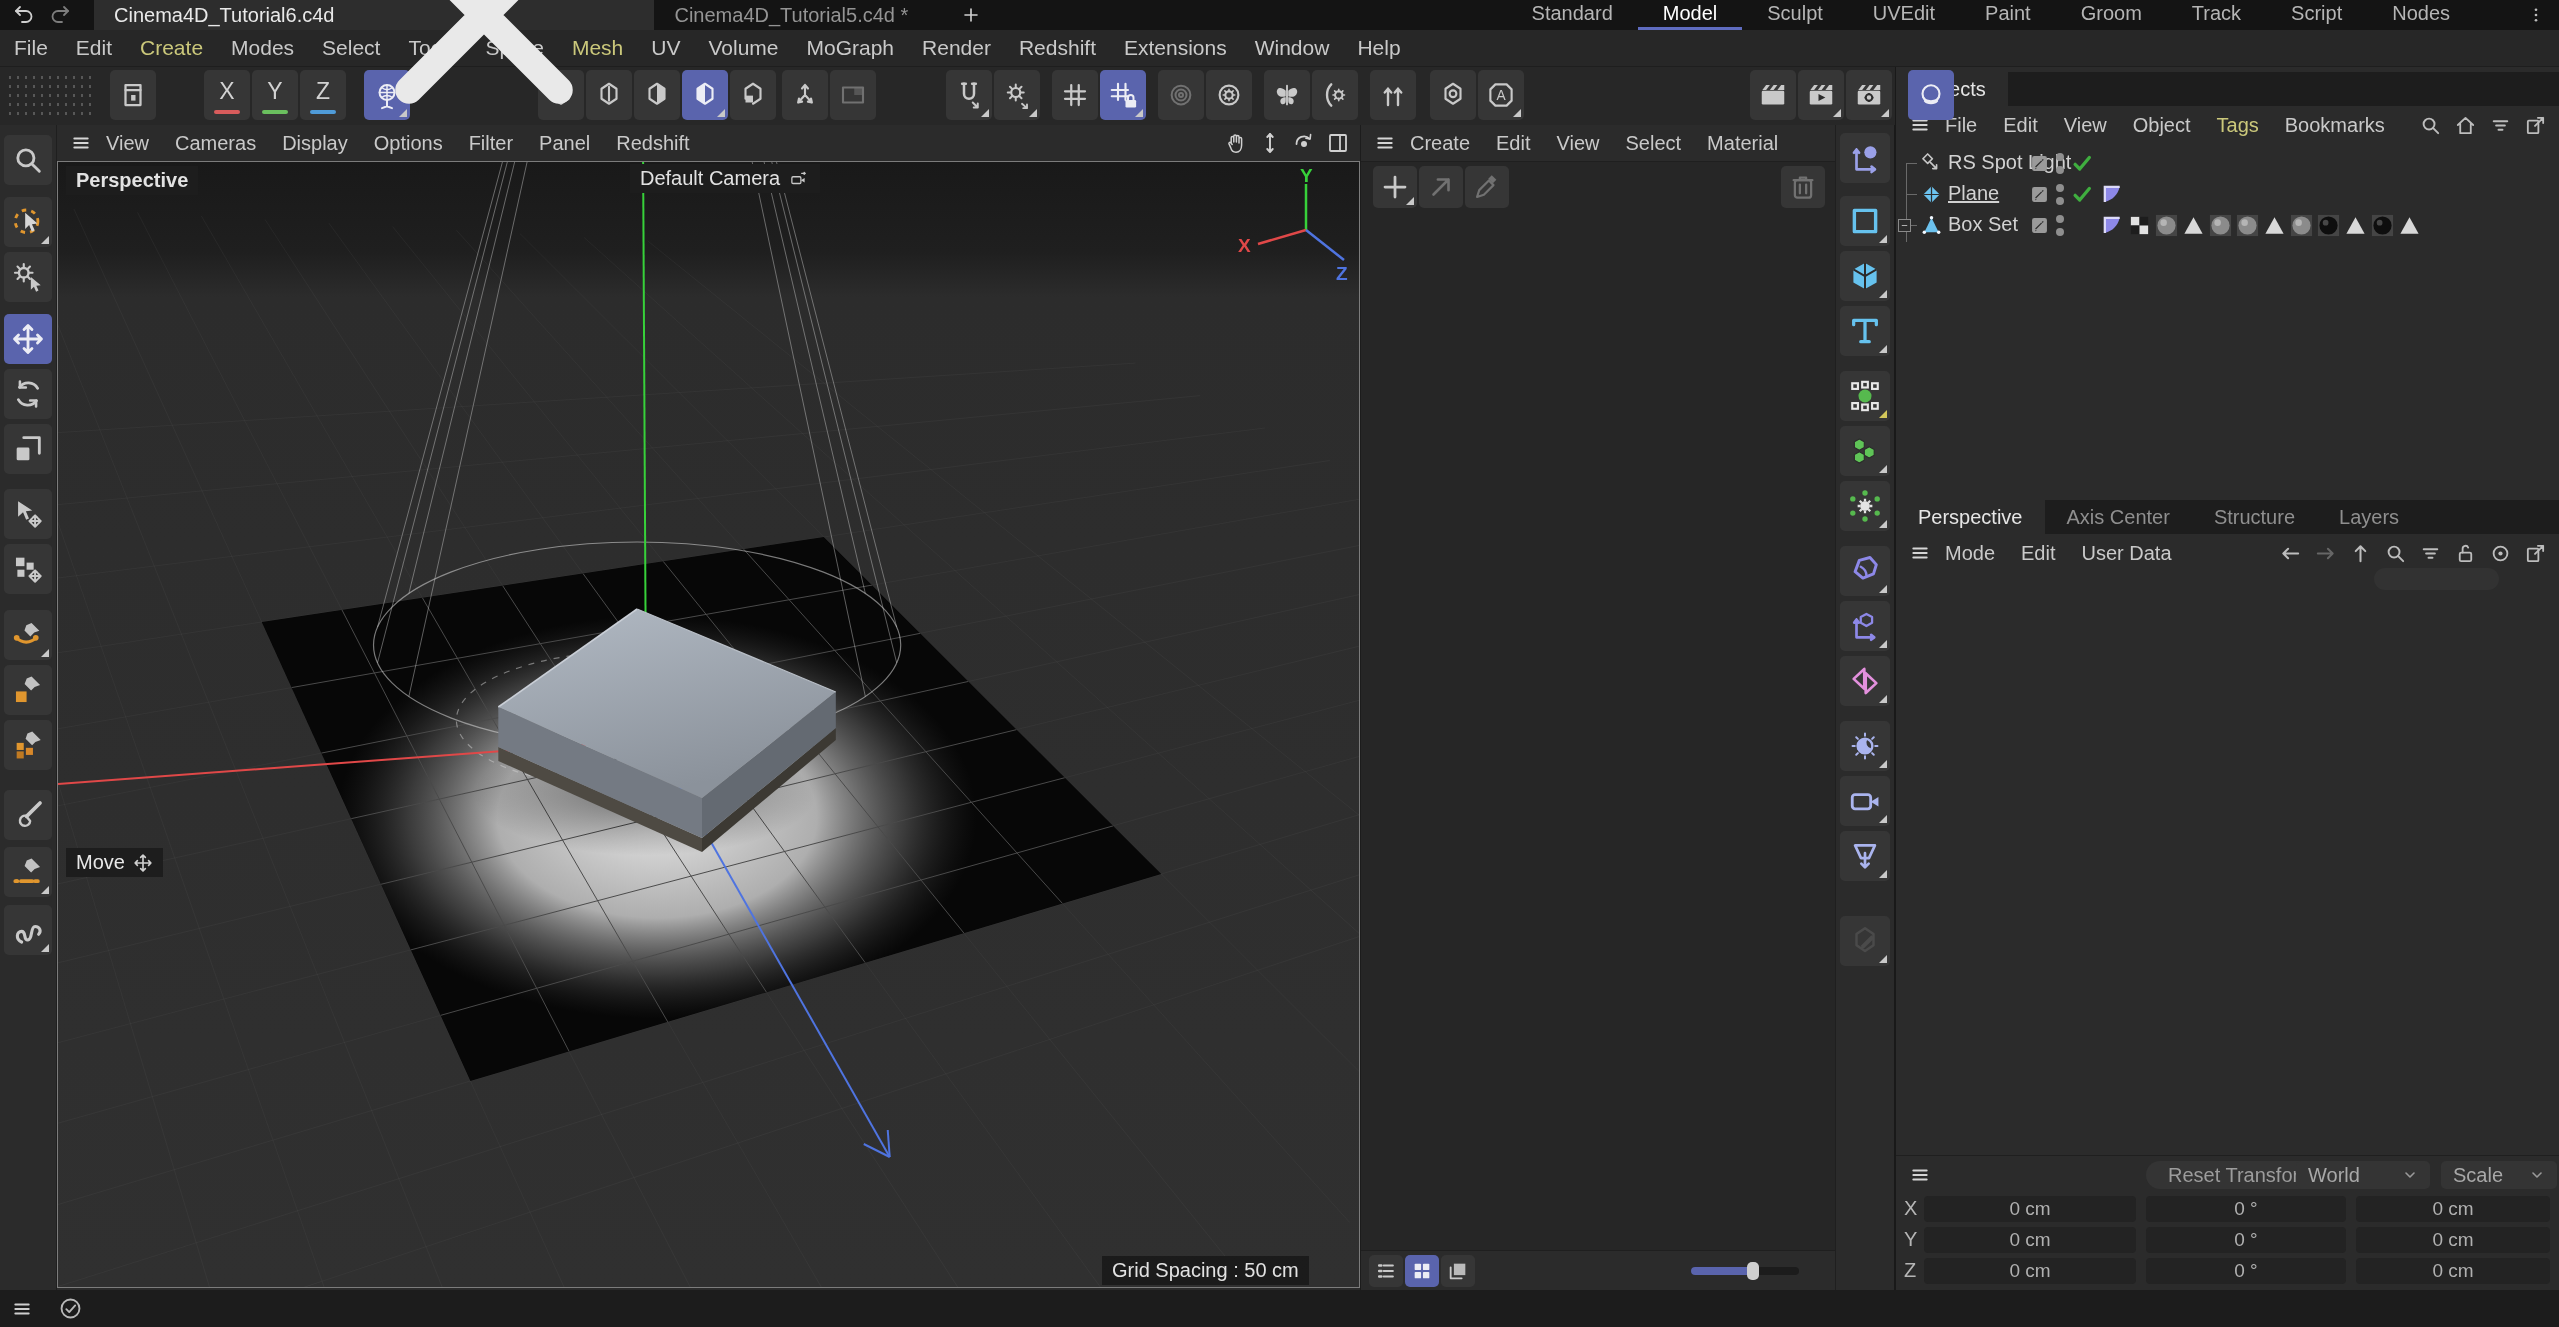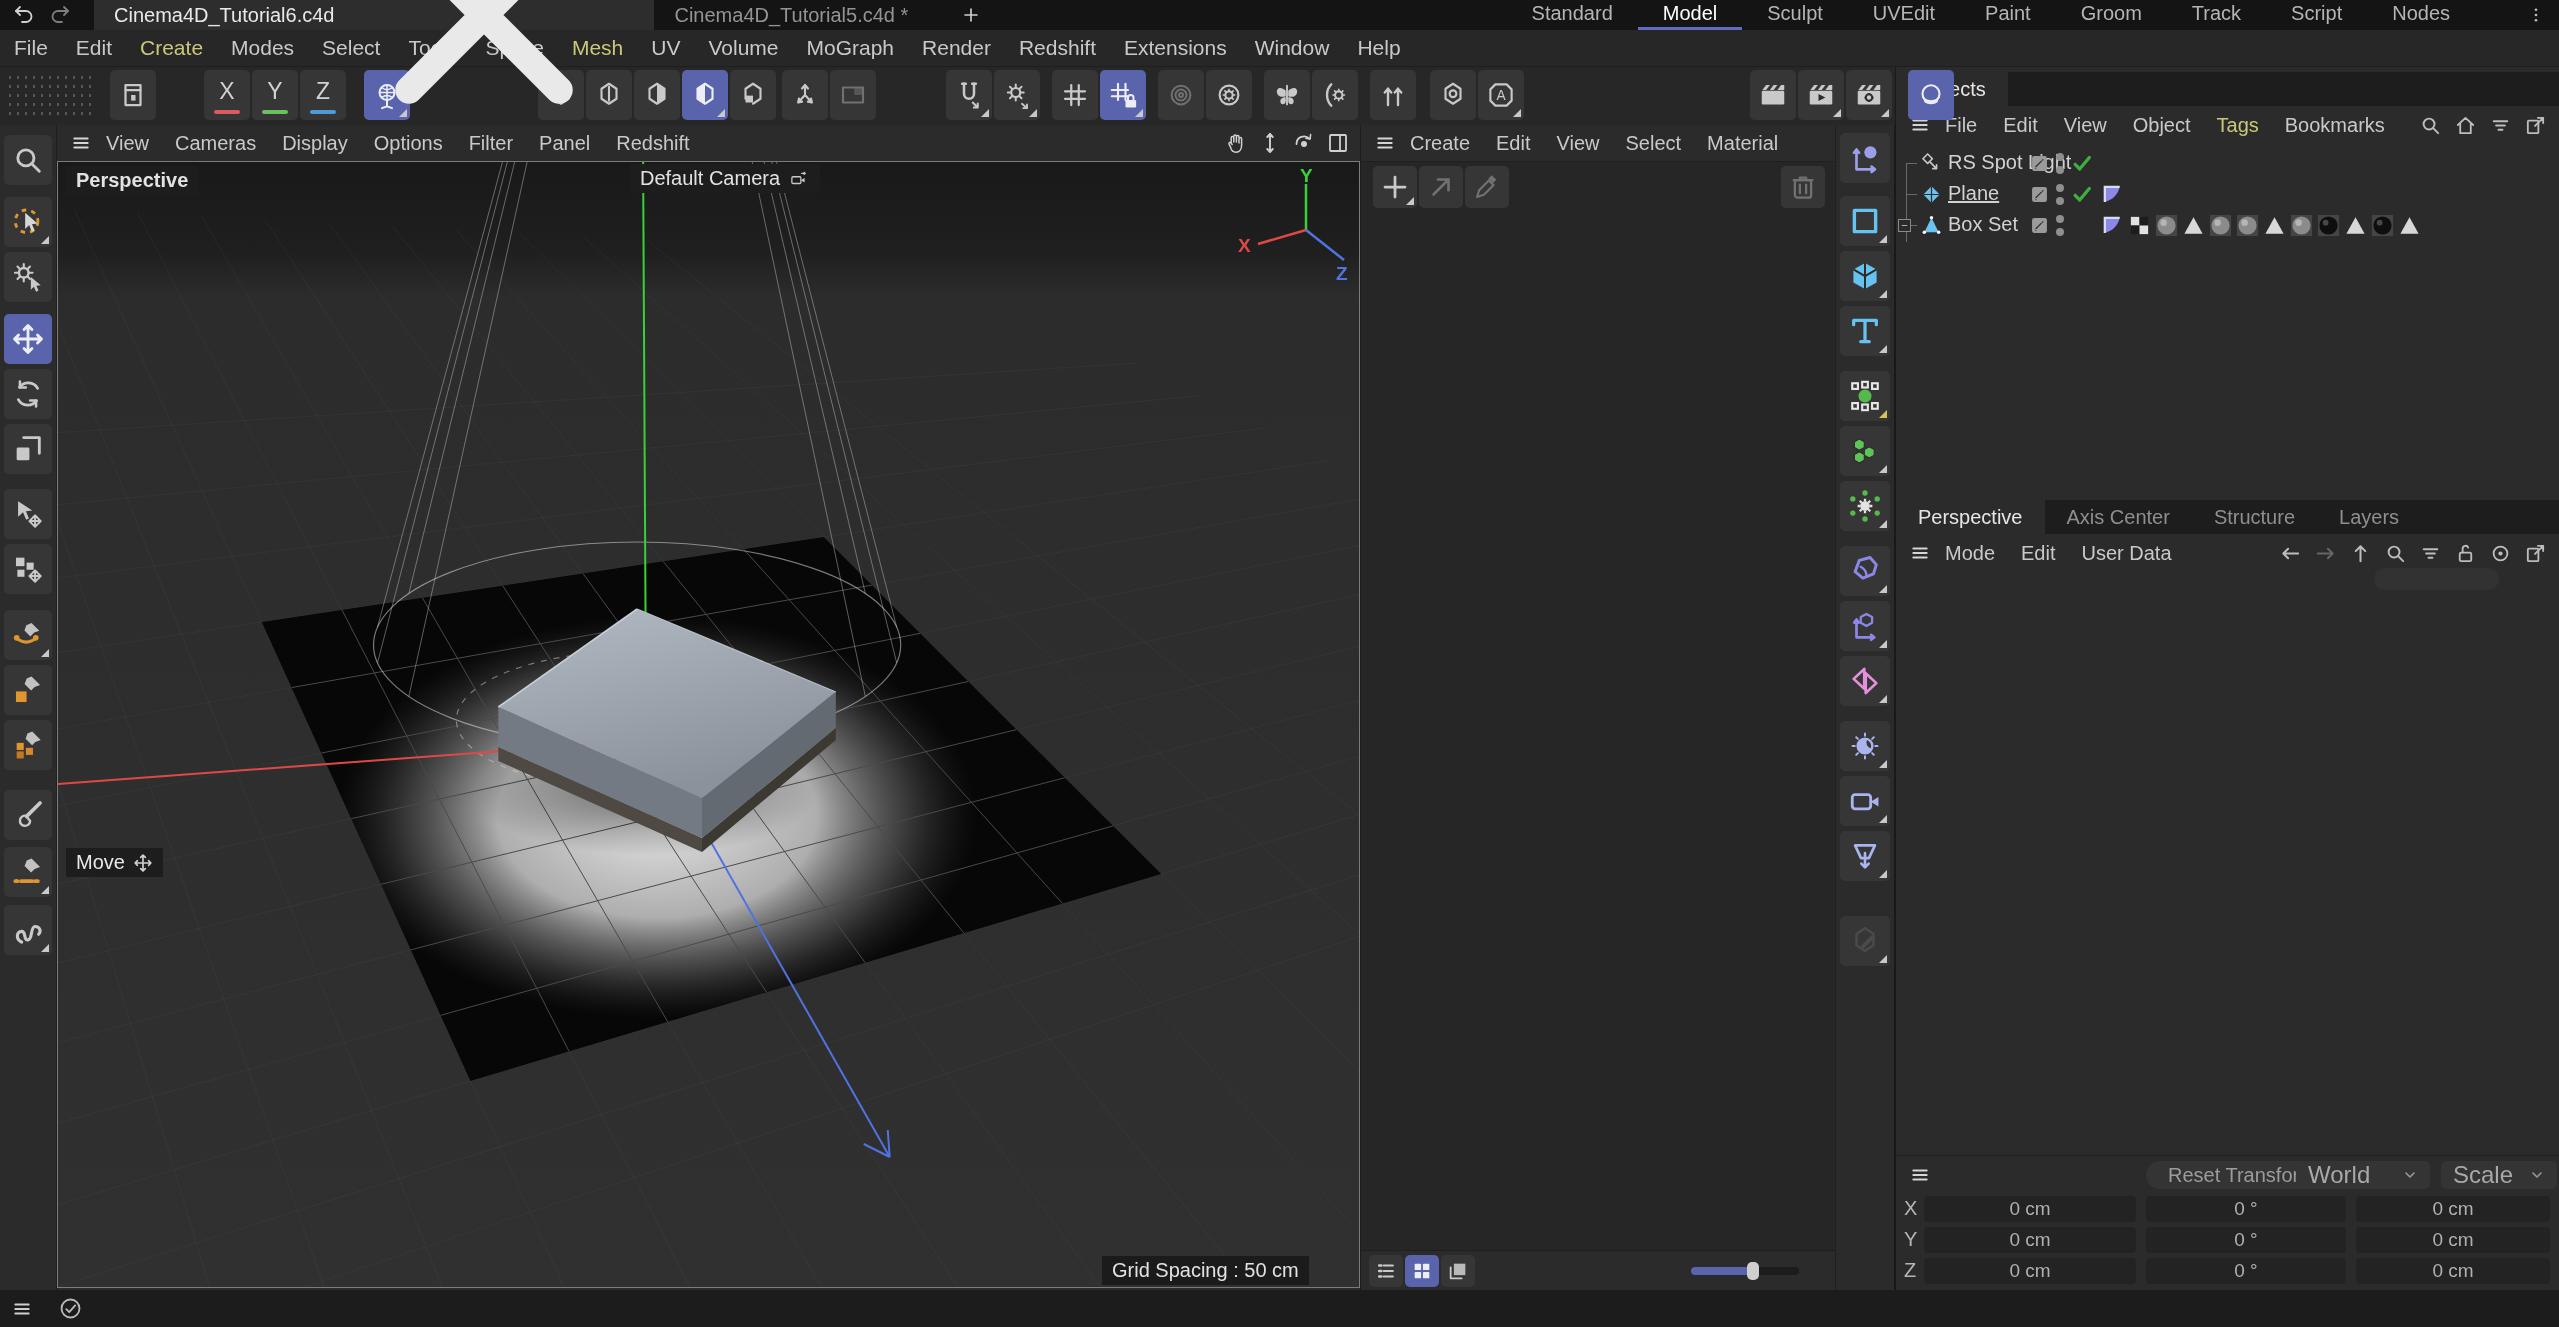--- a/index.html
+++ b/index.html
@@ -135,21 +135,21 @@
   
   .attrs{position:absolute;left:1896px;top:500px;width:663px;height:655px;background:#2b2b2b}
   .attr-pill{position:absolute;right:60px;top:68px;width:125px;height:22px;border-radius:11px;background:#323232}
 
   
   .coords{position:absolute;left:1896px;top:1155px;width:663px;height:135px;background:#2b2b2b;
           border-top:1px solid #1f1f1f;box-sizing:border-box}
   .co-head{height:38px;display:flex;align-items:center;position:relative}
   .co-reset{position:absolute;left:250px;height:28px;padding:0 22px;border-radius:14px;background:#343434;
             color:#9c9c9c;font-size:20px;display:flex;align-items:center}
-  .co-drop{position:absolute;height:28px;border-radius:5px;background:#343434;color:#a8a8a8;font-size:24px;
+  .co-drop{position:absolute;height:28px;border-radius:5px;background:#343434;color:#a8a8a8;font-size:20px;
            display:flex;align-items:center;padding:0 12px;gap:14px}
   .co-drop .icon{width:16px;height:16px;color:#9a9a9a}
   .co-row{position:relative;height:31px}
   .co-axis{position:absolute;left:8px;top:3px;font-size:20px;color:#b5b5b5}
   .co-field{position:absolute;top:2px;height:26px;background:#232323;border-radius:4px;color:#b0b0b0;
             font-size:19px;display:flex;align-items:center;justify-content:center}
   .f1{left:28px;width:212px}.f2{left:250px;width:200px}.f3{left:460px;width:194px}
 
   
   .statusbar{position:absolute;left:0;top:1290px;width:2559px;height:37px;background:#1c1c1c;

